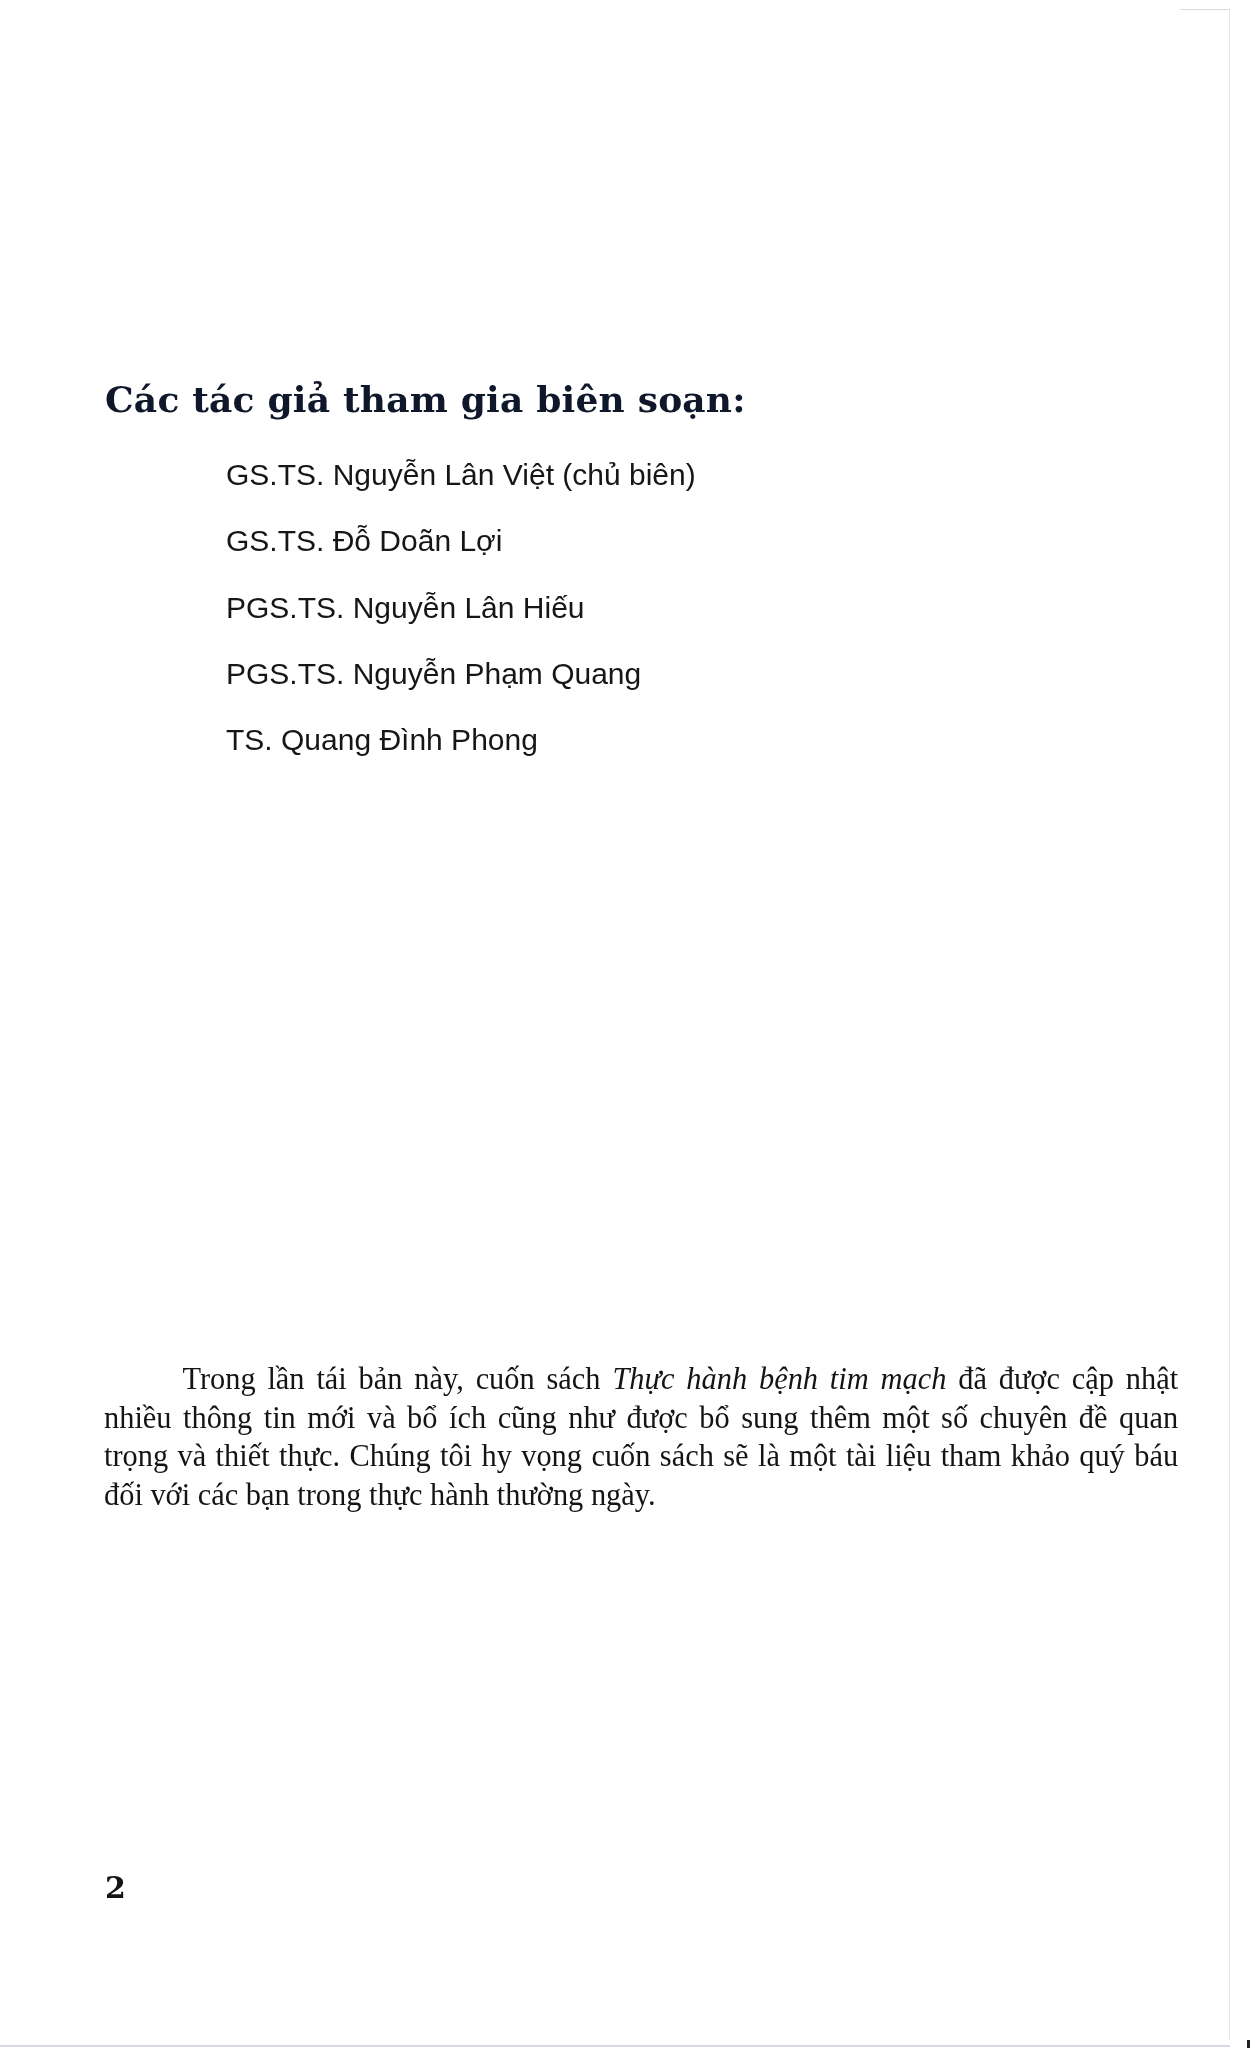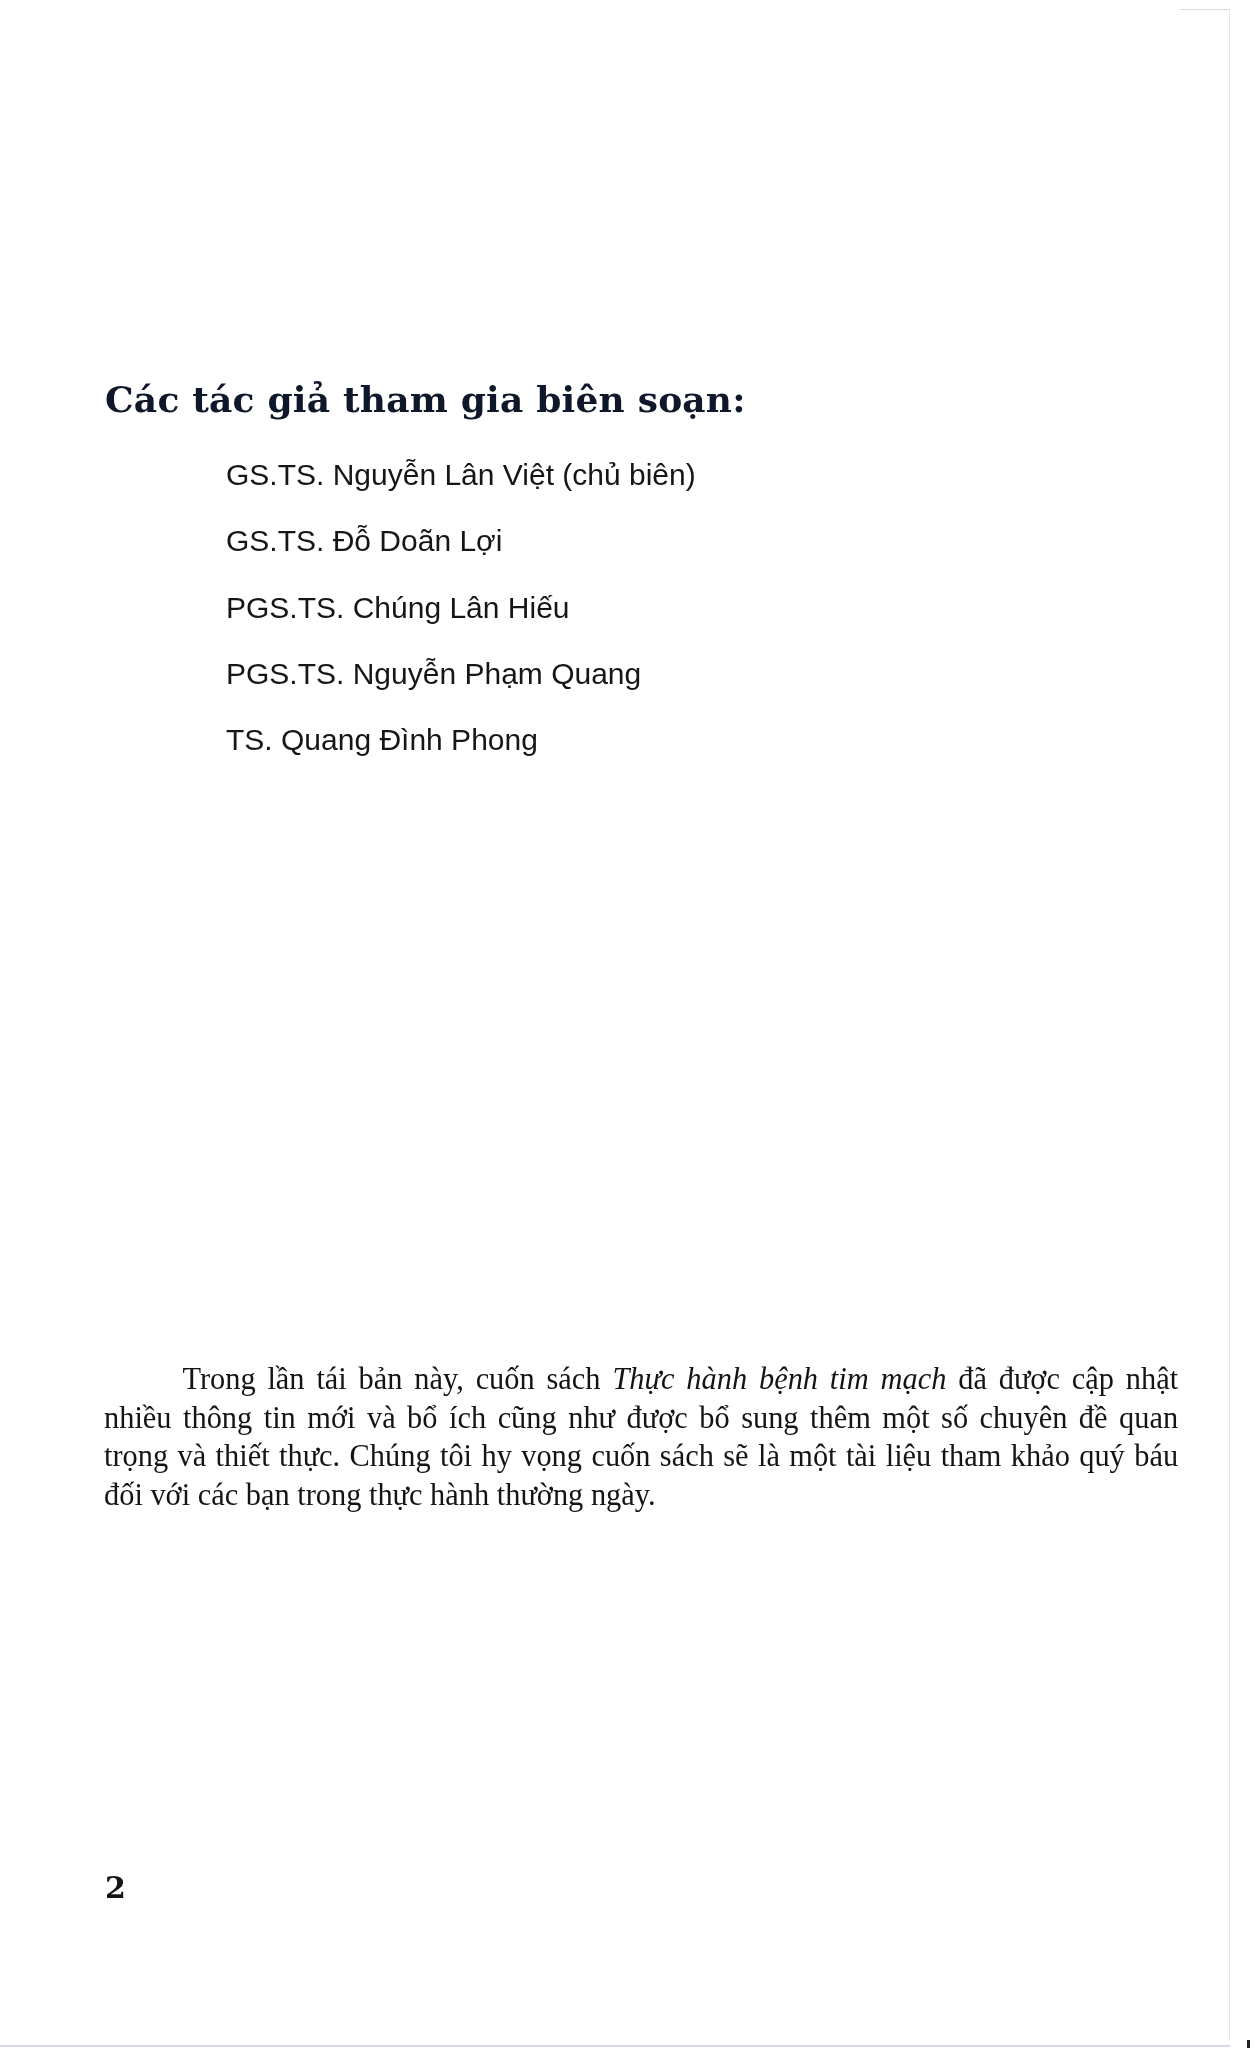--- a/index.html
+++ b/index.html
@@ -107,20 +107,20 @@
 <div class="page-edge-top"></div>
 <div class="page-edge-right"></div>
 <div class="page-edge-bottom"></div>
 <div class="corner-mark"></div>
 
 <div class="heading">Các tác giả tham gia biên soạn:</div>
 
 <ul class="authors">
   <li>GS.TS. Nguyễn Lân Việt (chủ biên)</li>
   <li>GS.TS. Đỗ Doãn Lợi</li>
-  <li>PGS.TS. Chúng Lân Hiếu</li>
+  <li>PGS.TS. Nguyễn Lân Hiếu</li>
   <li>PGS.TS. Nguyễn Phạm Quang</li>
   <li>TS. Quang Đình Phong</li>
 </ul>
 
 <p class="paragraph"><span>Trong lần tái bản này, cuốn sách </span><em>Thực hành bệnh tim mạch</em><span> đã được cập nhật nhiều thông tin mới và bổ ích cũng như được bổ sung thêm một số chuyên đề quan trọng và thiết thực. Chúng tôi hy vọng cuốn sách sẽ là một tài liệu tham khảo quý báu đối với các bạn trong thực hành thường ngày.</span></p>
 
 <div class="page-number">2</div>
 
 </body></html>

